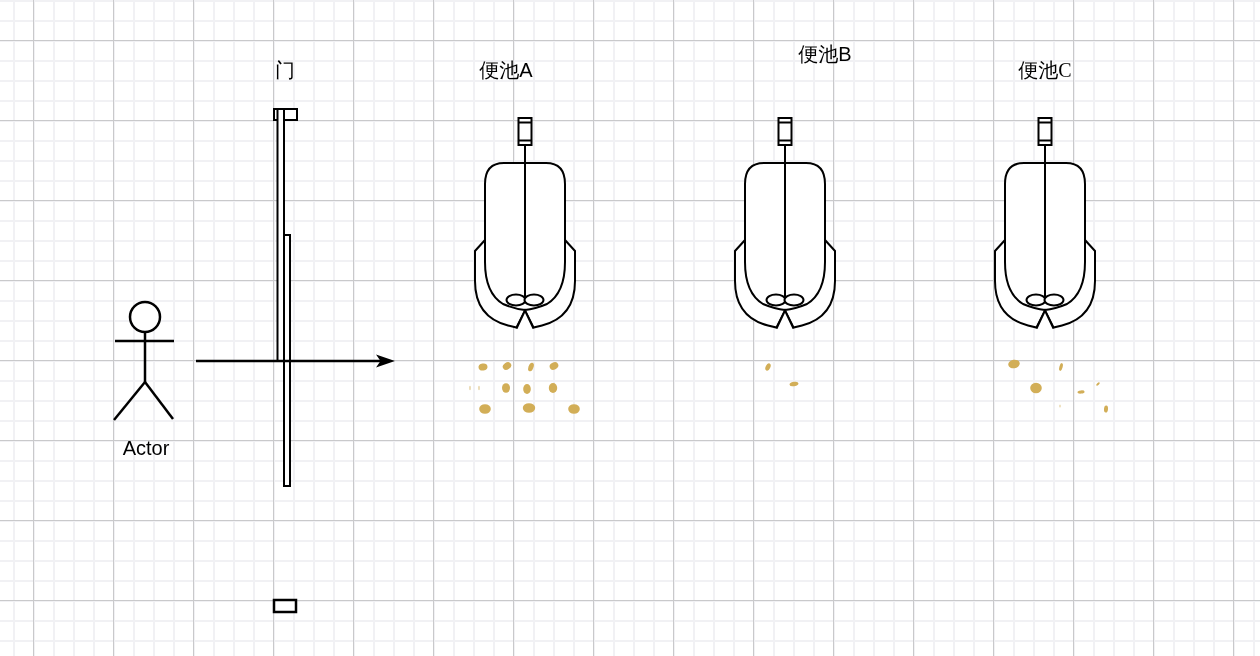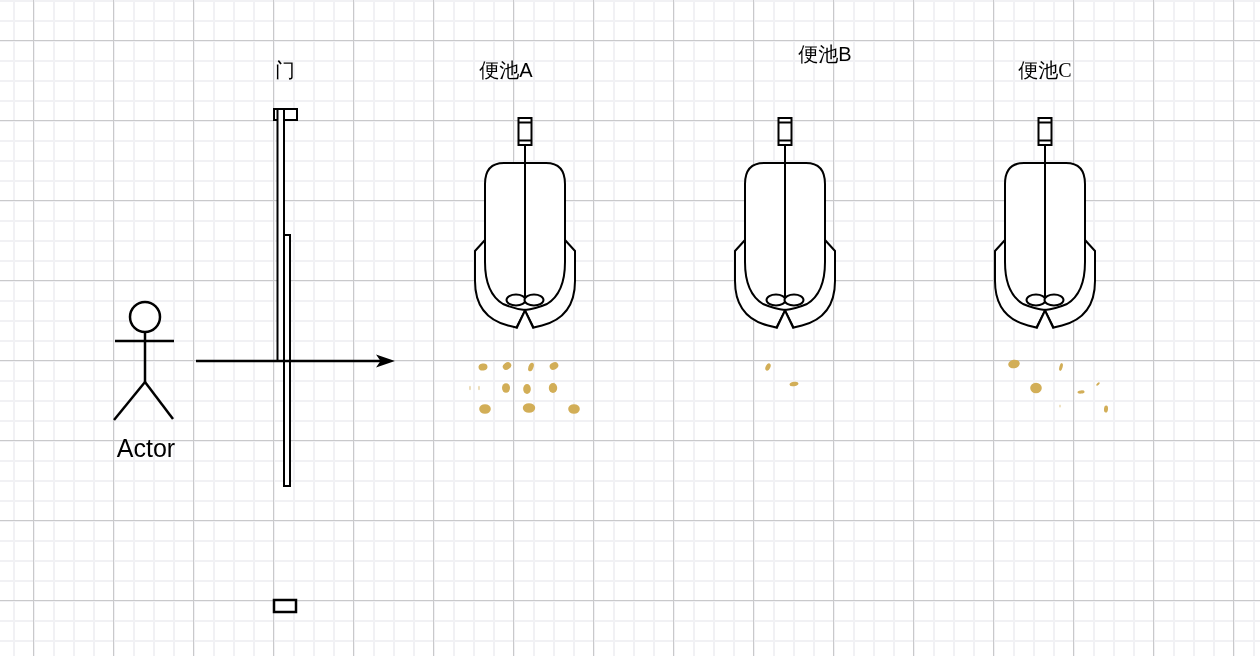--- a/index.html
+++ b/index.html
@@ -11,21 +11,21 @@
   #shapes{position:absolute;left:0;top:0;}
   .label{
     position:absolute;
     transform:translate(-50%,-50%);
     color:#000;
     white-space:nowrap;
     font-family:"Liberation Sans",sans-serif;
     font-size:20px;
     text-align:center;
   }
-  #actor-label{left:146px;top:448px;font-size:25px;}
+  #actor-label{left:146px;top:448px;font-size:20px;}
   #door-label{left:285px;top:70px;}
 </style>
 </head>
 <body>
 
 <div id="canvas" style="width: 1260px; height: 656px; background-color: rgb(255, 255, 255); background-image: linear-gradient(to right, rgb(201, 201, 203) 1.5px, transparent 1.5px), linear-gradient(rgb(201, 201, 203) 1.5px, transparent 1.5px), linear-gradient(to right, rgb(241, 241, 244) 2px, transparent 2px), linear-gradient(rgb(241, 241, 244) 2px, transparent 2px); background-size: 80px 80px, 80px 80px, 20px 20px, 20px 20px; background-position: 33px 0px, 0px 40px, 13px 0px, 0px 0px;">
 
   <svg id="shapes" width="1260" height="656" viewBox="0 0 1260 656">
 
     <g fill="#ffffff" stroke="#000000" stroke-width="2">

